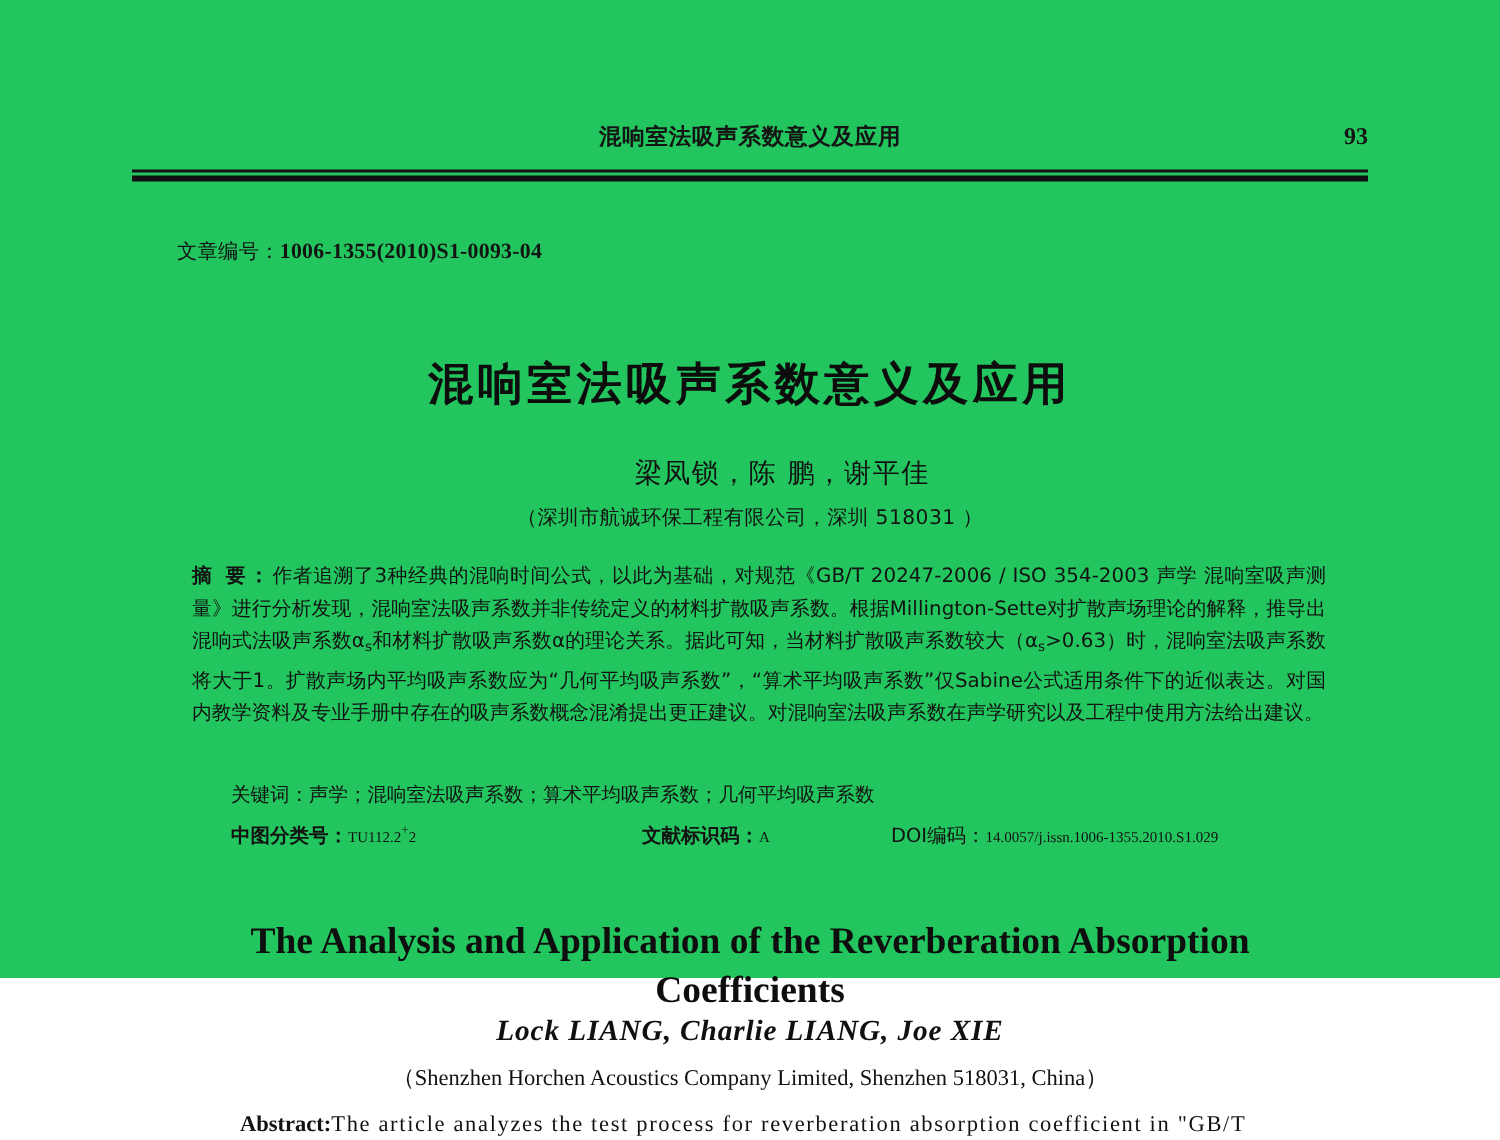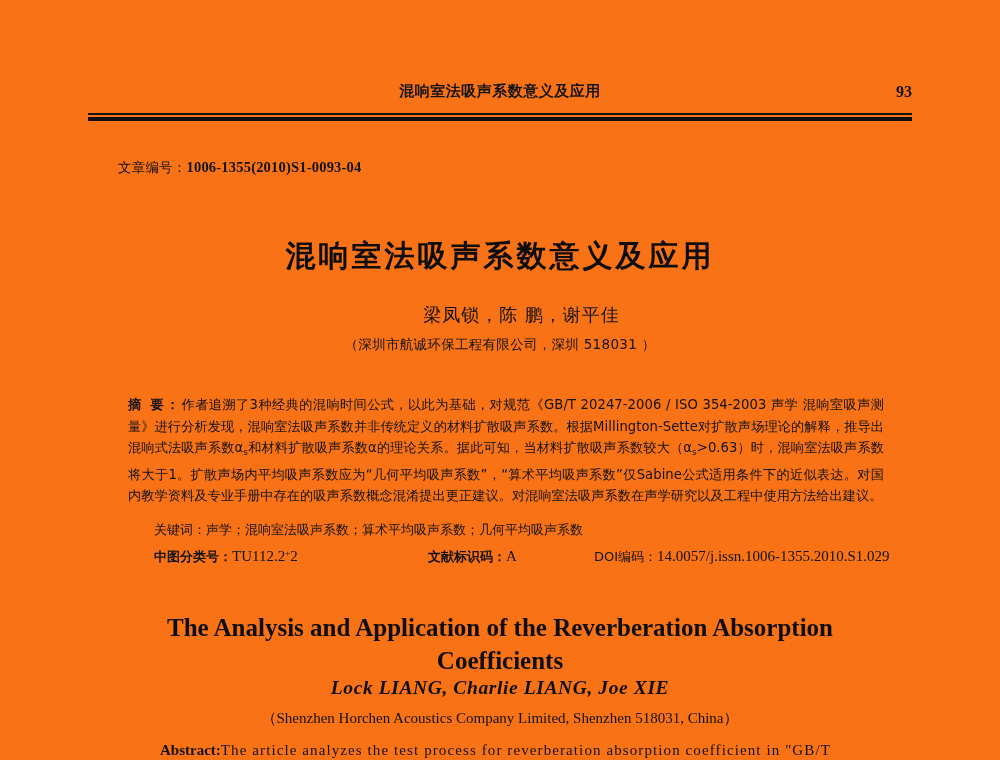--- a/index.html
+++ b/index.html
@@ -13,22 +13,22 @@
     overflow: hidden;
     font-family: "Liberation Serif", "DejaVu Serif", serif;
     color: #101010;
     position: relative;
   }
 
   .page {
     position: absolute;
     top: 0; left: 0;
     width: 1000px;
-    height: 760px;
-    background: #f97316;
+    height: 652px;
+    background: #22c55e;
   }
 
   
   .runhead {
     position: absolute;
     top: 82px;
     left: 88px;
     width: 824px;
     height: 26px;
   }
@@ -130,21 +130,20 @@
     position: absolute;
     left: 128px;
     top: 374px;
     width: 756px;
     font-family: "DejaVu Sans", sans-serif;
     font-size: 13.2px;
     line-height: 21.6px;
     text-align: justify;
     color: #121212;
     letter-spacing: 0.05px;
-    margin-top: 20px;
   }
   .abstract .lead {
     font-weight: 700;
     letter-spacing: 2px;
   }
   .sub {
     font-size: 9px;
     vertical-align: -3px;
   }
 
@@ -168,21 +167,21 @@
     height: 22px;
     font-family: "DejaVu Sans", sans-serif;
     font-size: 13px;
     color: #121212;
   }
   .cl-item { position: absolute; white-space: nowrap; }
   .cl-a { left: 26px; }
   .cl-b { left: 300px; }
   .cl-c { left: 466px; }
   .cl-item b { font-weight: 700; }
-  .serifval { font-family: "Liberation Serif", serif; font-size: 15px; }
+  .serifval { font-family: "Liberation Serif", serif; font-size: 10px; }
   .sup { font-size: 9px; vertical-align: 5px; }
 
   
   .en-title {
     position: absolute;
     left: 120px;
     width: 760px;
     top: 590px;
     text-align: center;
     font-family: "Liberation Serif", "DejaVu Serif", serif;

